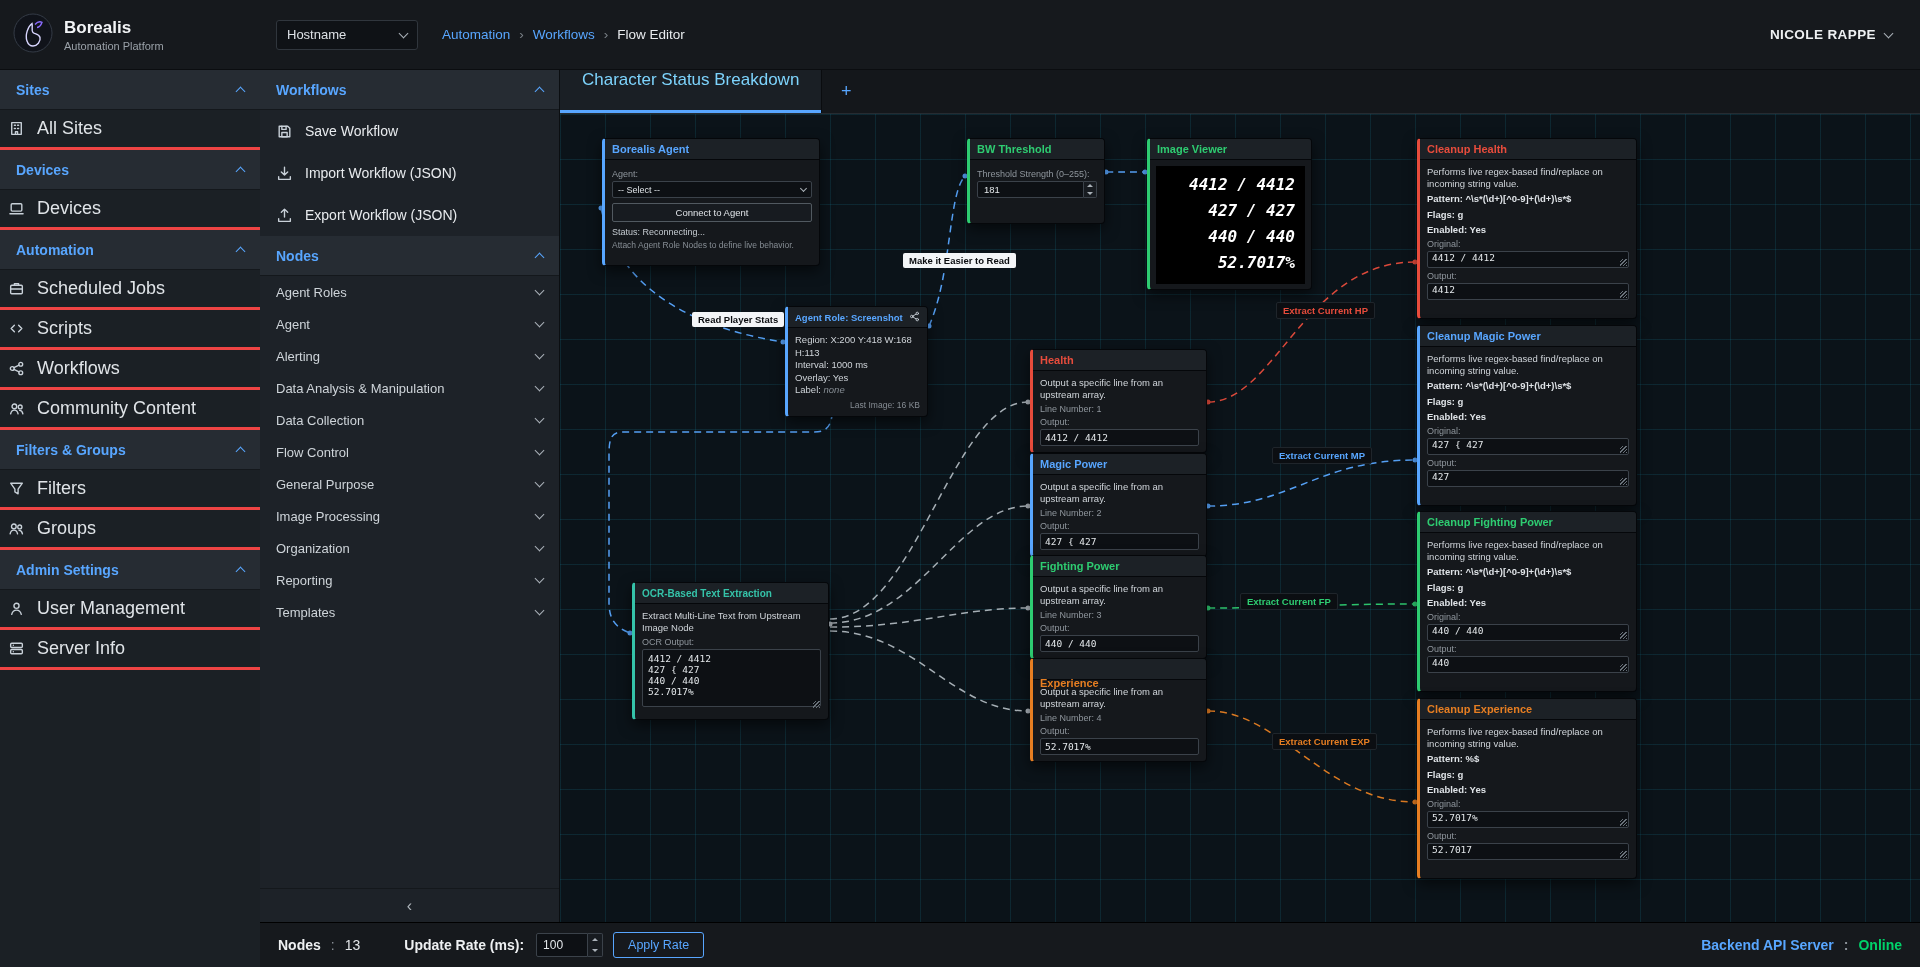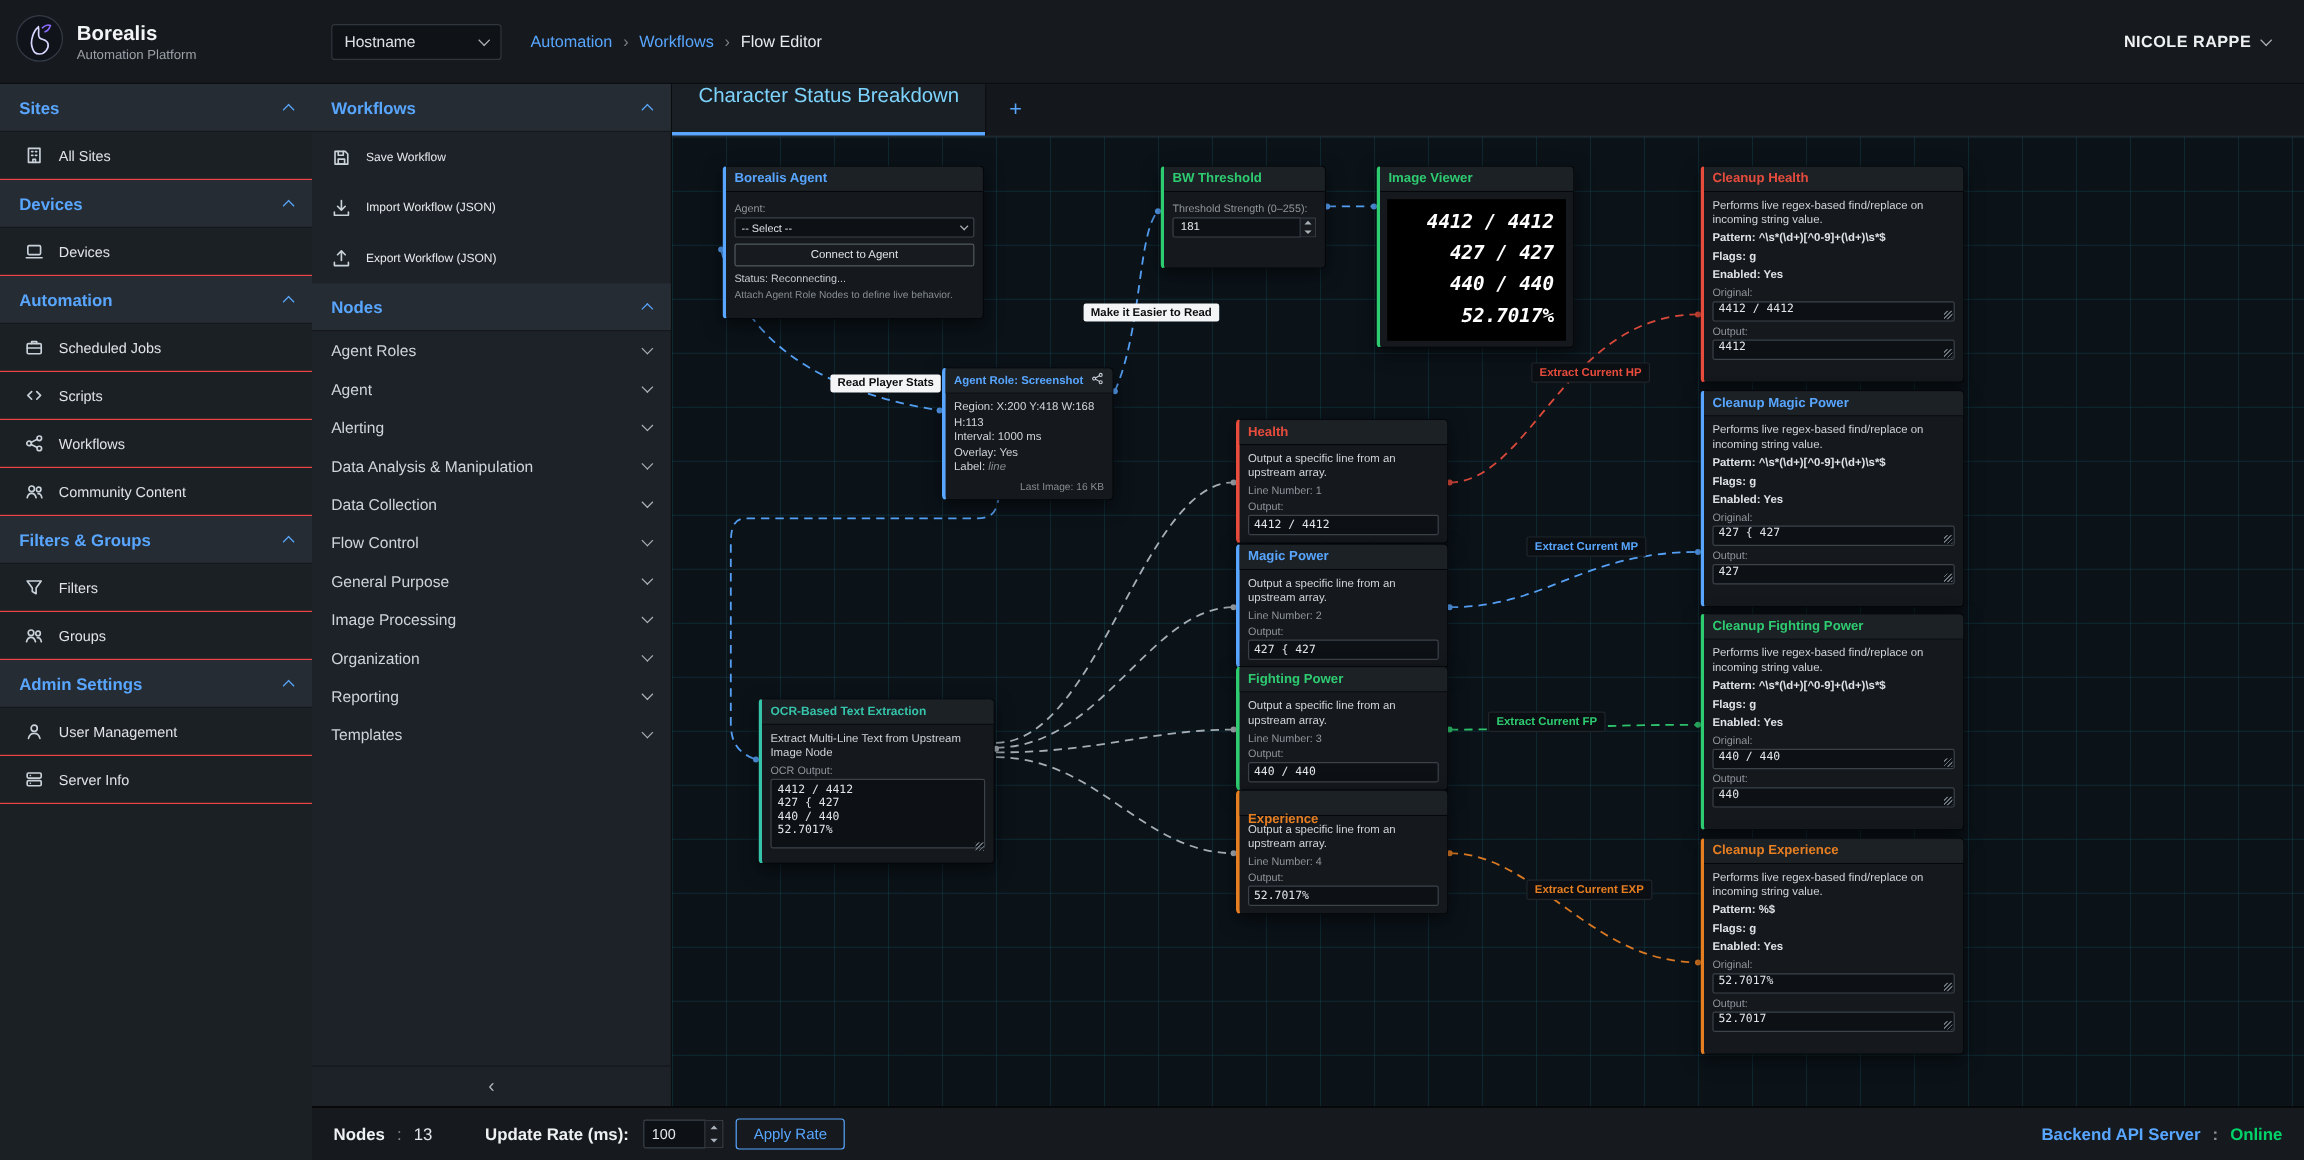--- a/index.html
+++ b/index.html
@@ -25,27 +25,27 @@
   
   .chev { display:inline-block; width:7px; height:7px; border-right:1.6px solid #aab1b8; border-bottom:1.6px solid #aab1b8; }
   .chev.down { transform:rotate(45deg); margin-top:-3px; }
   .chev.up { transform:rotate(-135deg); margin-top:4px; }
   .chev.blue { border-color:#58a6ff; }
   .chev.sm { width:5px; height:5px; }
 
   
   .sidebar { position:absolute; left:0; top:70px; width:260px; bottom:0; background:#1b2025; z-index:10; }
   .sb-head { height:40px; display:flex; align-items:center; justify-content:space-between; padding:0 16px; background:#262c33; color:#58a6ff; font-weight:bold; font-size:14px; border-bottom:1px solid #14181c; cursor:pointer; }
-  .sb-item { height:40px; display:flex; align-items:center; gap:12px; padding:0 20px; color:#e0e4e8; font-size:12px; border-bottom:1px solid #ef4444; cursor:pointer; }
+  .sb-item { height:40px; display:flex; align-items:center; gap:12px; padding:0 8px; color:#e0e4e8; font-size:18px; border-bottom:3px solid #ef4444; cursor:pointer; }
   .icon16 { width:17px; height:17px; display:inline-flex; flex:none; }
   .icon16 svg, .mag svg, .share-ic svg { stroke:#c9d1d9; fill:none; stroke-width:1.3; stroke-linecap:round; stroke-linejoin:round; }
 
   
   .panel { position:absolute; left:260px; top:70px; width:300px; bottom:45px; background:#1d2228; z-index:10; border-right:1px solid #0b0e11; }
-  .pn-action { height:42px; display:flex; align-items:center; gap:12px; padding:0 16px; color:#e8ebee; font-size:10px; cursor:pointer; }
+  .pn-action { height:42px; display:flex; align-items:center; gap:12px; padding:0 16px; color:#e8ebee; font-size:14px; cursor:pointer; }
   .cat-row { height:32px; display:flex; align-items:center; justify-content:space-between; padding:0 16px; color:#ced4d9; font-size:13px; cursor:pointer; }
   .collapse { position:absolute; bottom:0; left:0; right:0; height:34px; display:flex; align-items:center; justify-content:center; color:#aeb5bb; font-size:16px; background:#1d2228; border-top:1px solid #14181c; cursor:pointer; }
 
   
   .tabbar { position:absolute; left:560px; top:70px; right:0; height:44px; background:#14171b; border-bottom:1px solid #262b31; display:flex; z-index:9; }
   .tab { padding:0 22px; display:flex; align-items:flex-start; font-size:17px; color:#7dd3fc; background:#1a1f25; border-right:1px solid #0a0c0f; box-shadow:inset 0 -3px 0 #58a6ff; cursor:pointer; }
   .tab-add { width:48px; display:flex; align-items:center; justify-content:center; color:#58a6ff; font-size:18px; cursor:pointer; }
 
   
   .canvas { position:absolute; left:560px; top:114px; right:0; bottom:45px; overflow:hidden;
@@ -440,21 +440,21 @@
               <circle cx="12" cy="12.5" r="1.8"></circle>
               <path d="M5.7 7.2l4.6-2.6M5.7 8.8l4.6 2.6"></path>
             </svg></span>
       </div>
       <div class="nb">
         <div class="meta">Region: X:200 Y:418 W:168 H:113</div>
         <div class="meta">Interval: 1000 ms</div>
         <div class="meta">Overlay: Yes</div>
         <div class="meta">
           <span>Label:</span>
-          <span class="dim">line</span>
+          <span class="dim">none</span>
         </div>
         <div class="right-dim">Last Image: 16 KB</div>
       </div>
     </div>
 
     <div class="node" style="left: 72px; top: 468px; width: 197px; min-height: 138px; border-left-color: rgb(53, 195, 169);">
       <div class="nh">
           <span style="font-size: 10px; color: rgb(53, 195, 169);">OCR-Based Text Extraction</span>
         </div>
       <div class="nb">

